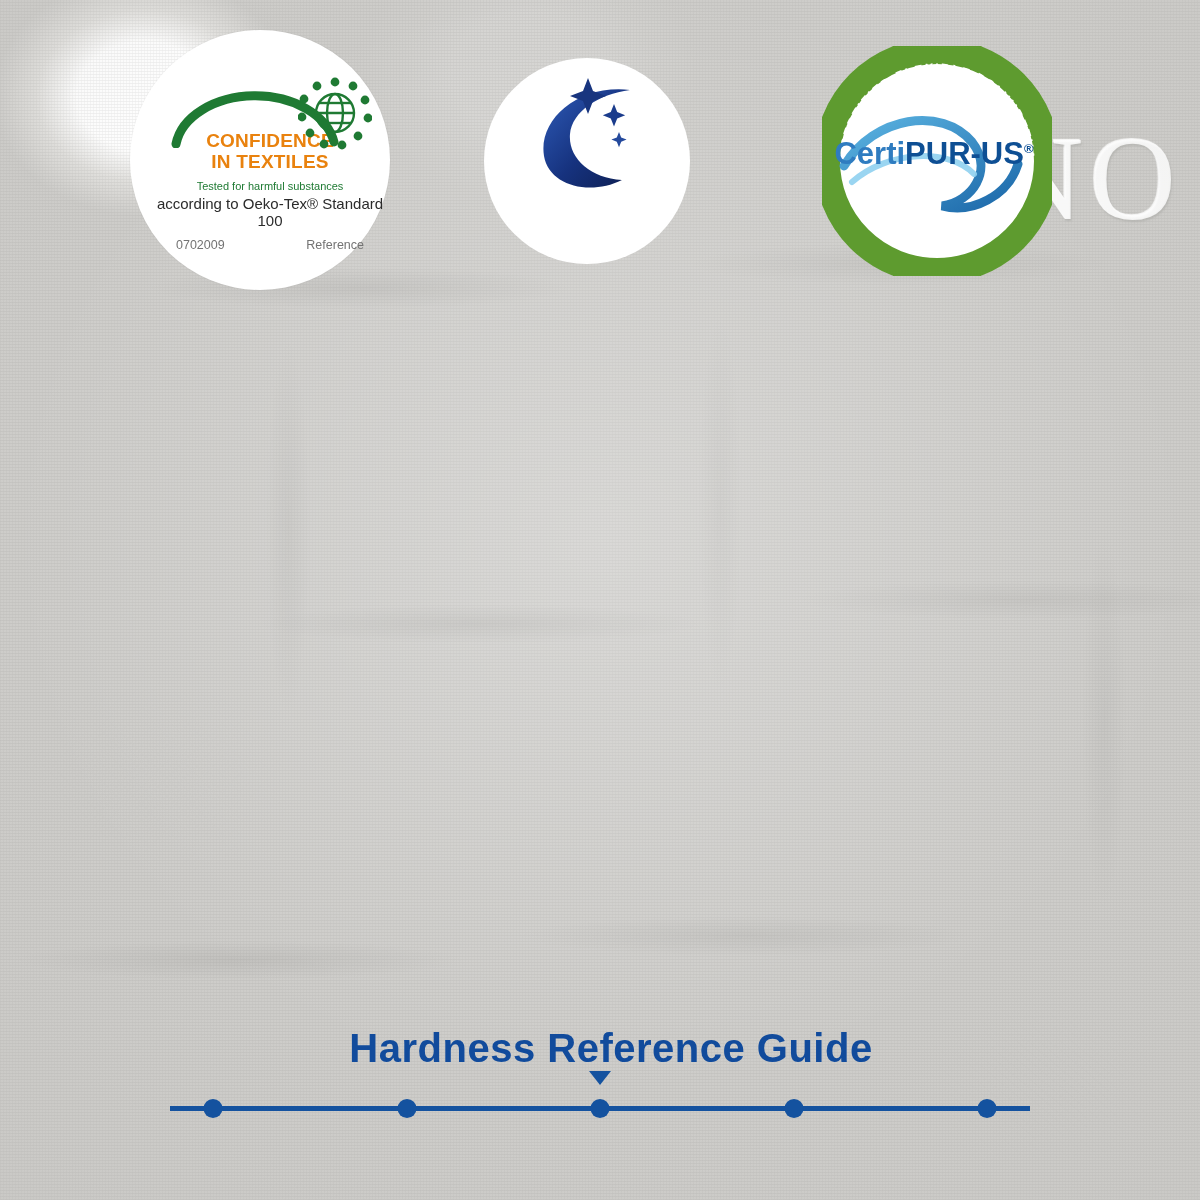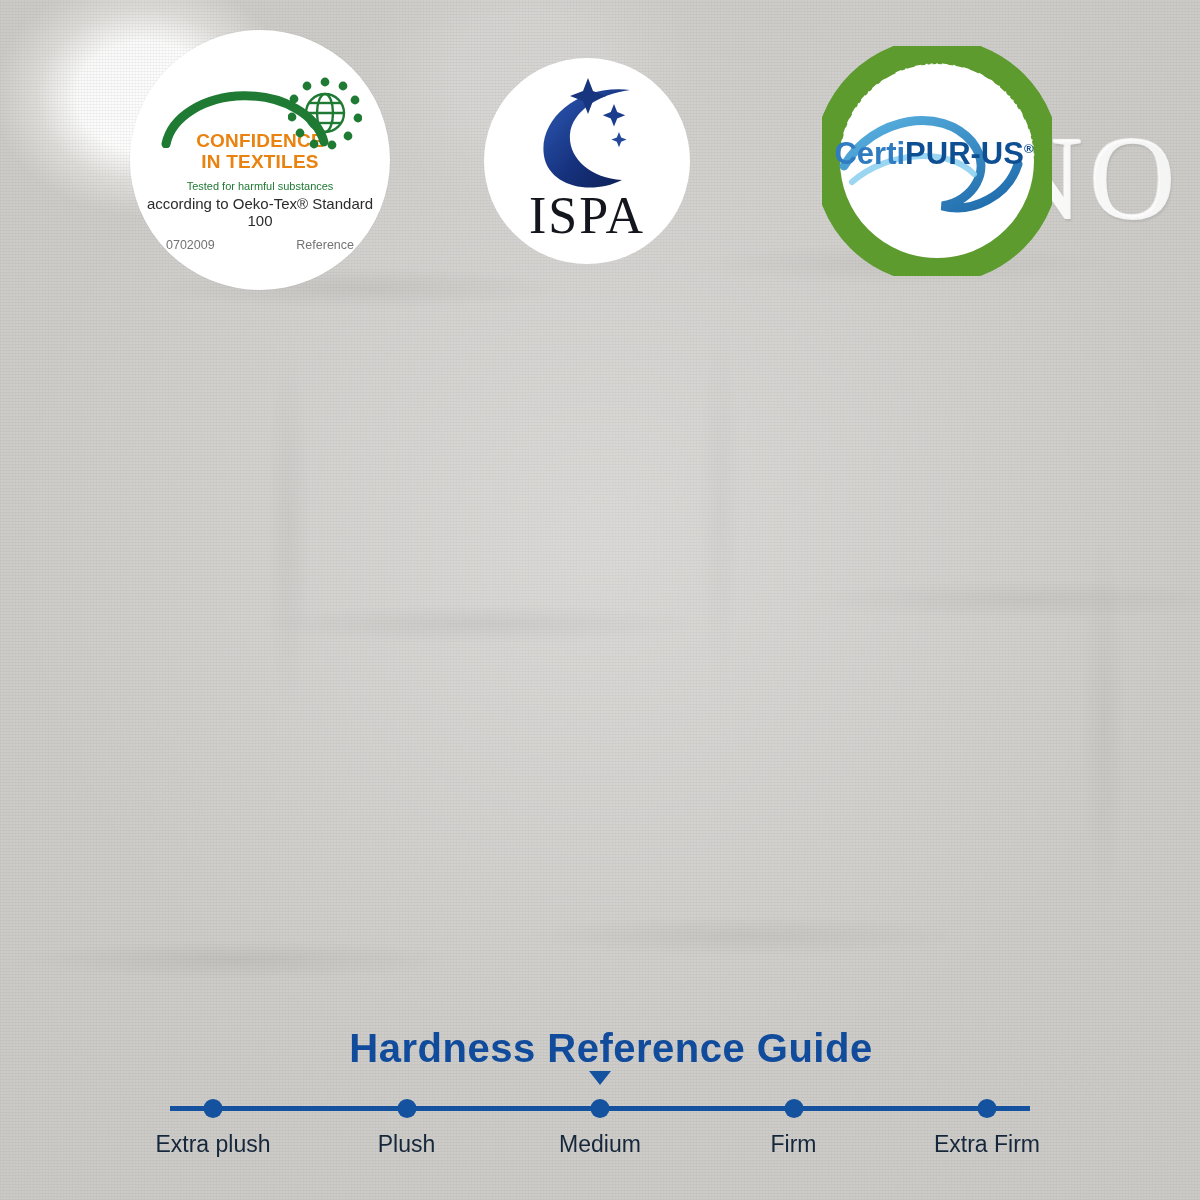--- a/index.html
+++ b/index.html
@@ -115,21 +115,21 @@
     left: 0;
     width: 100%;
     height: 280px;
   }
   .badge {
     position: absolute;
     border-radius: 50%;
     background: #ffffff;
     display: flex;
     align-items: center;
-    justify-content: center;
+    justify-content: flex-end;
   }
   #badge-oeko {
     left: 130px;
     top: 8px;
     width: 260px;
     height: 260px;
     box-shadow: 0 0 0 1px rgba(0,0,0,0.02);
   }
   #badge-ispa {
     left: 484px;
@@ -350,21 +350,20 @@
               <stop offset="0%" stop-color="#2e5bb8"></stop>
               <stop offset="55%" stop-color="#16327e"></stop>
               <stop offset="100%" stop-color="#0d1f52"></stop>
             </linearGradient>
           </defs>
           <path d="M112 16 C 60 10, 20 46, 26 82 C 31 112, 72 122, 104 106 C 72 104, 50 84, 52 60 C 54 38, 80 20, 112 16 Z" fill="url(#moonGrad)"></path>
           <path d="M70 4 l5 13 13 5 -13 5 -5 13 -5 -13 -13 -5 13 -5 z" fill="#18357f"></path>
           <path d="M96 30 l3.2 8 8 3.2 -8 3.2 -3.2 8 -3.2 -8 -8 -3.2 8 -3.2 z" fill="#1b3c8c"></path>
           <path d="M101 58 l2.2 5.4 5.4 2.2 -5.4 2.2 -2.2 5.4 -2.2 -5.4 -5.4 -2.2 5.4 -2.2 z" fill="#24499c"></path>
         </svg>
-        <div class="ispa-word">ISPA</div>
       </div>
     </div>
 
     <div class="badge" id="badge-certipur">
       <svg class="certipur-inner" viewBox="0 0 230 230">
         <defs>
           <path id="ringTop" d="M 26 115 A 89 89 0 0 1 204 115"></path>
           <path id="ringBottom" d="M 31 115 A 84 84 0 0 0 199 115"></path>
           <linearGradient id="swooshGrad" x1="0" y1="0" x2="1" y2="1">
             <stop offset="0%" stop-color="#53b0e0"></stop>
@@ -393,22 +392,15 @@
     <div class="guide-title">Hardness Reference Guide</div>
     <div class="guide-scale">
       <div class="guide-line"></div>
       <div class="guide-pointer"></div>
       <div class="guide-dot" style="left:5%"></div>
       <div class="guide-dot" style="left:27.5%"></div>
       <div class="guide-dot" style="left:50%"></div>
       <div class="guide-dot" style="left:72.5%"></div>
       <div class="guide-dot" style="left:95%"></div>
     </div>
-    <div class="guide-labels">
-      <span class="guide-label" style="left:5%">Extra plush</span>
-      <span class="guide-label" style="left:27.5%">Plush</span>
-      <span class="guide-label" style="left:50%">Medium</span>
-      <span class="guide-label" style="left:72.5%">Firm</span>
-      <span class="guide-label" style="left:95%">Extra Firm</span>
-    </div>
   </div>
 
 </div>
 
 </body></html>

